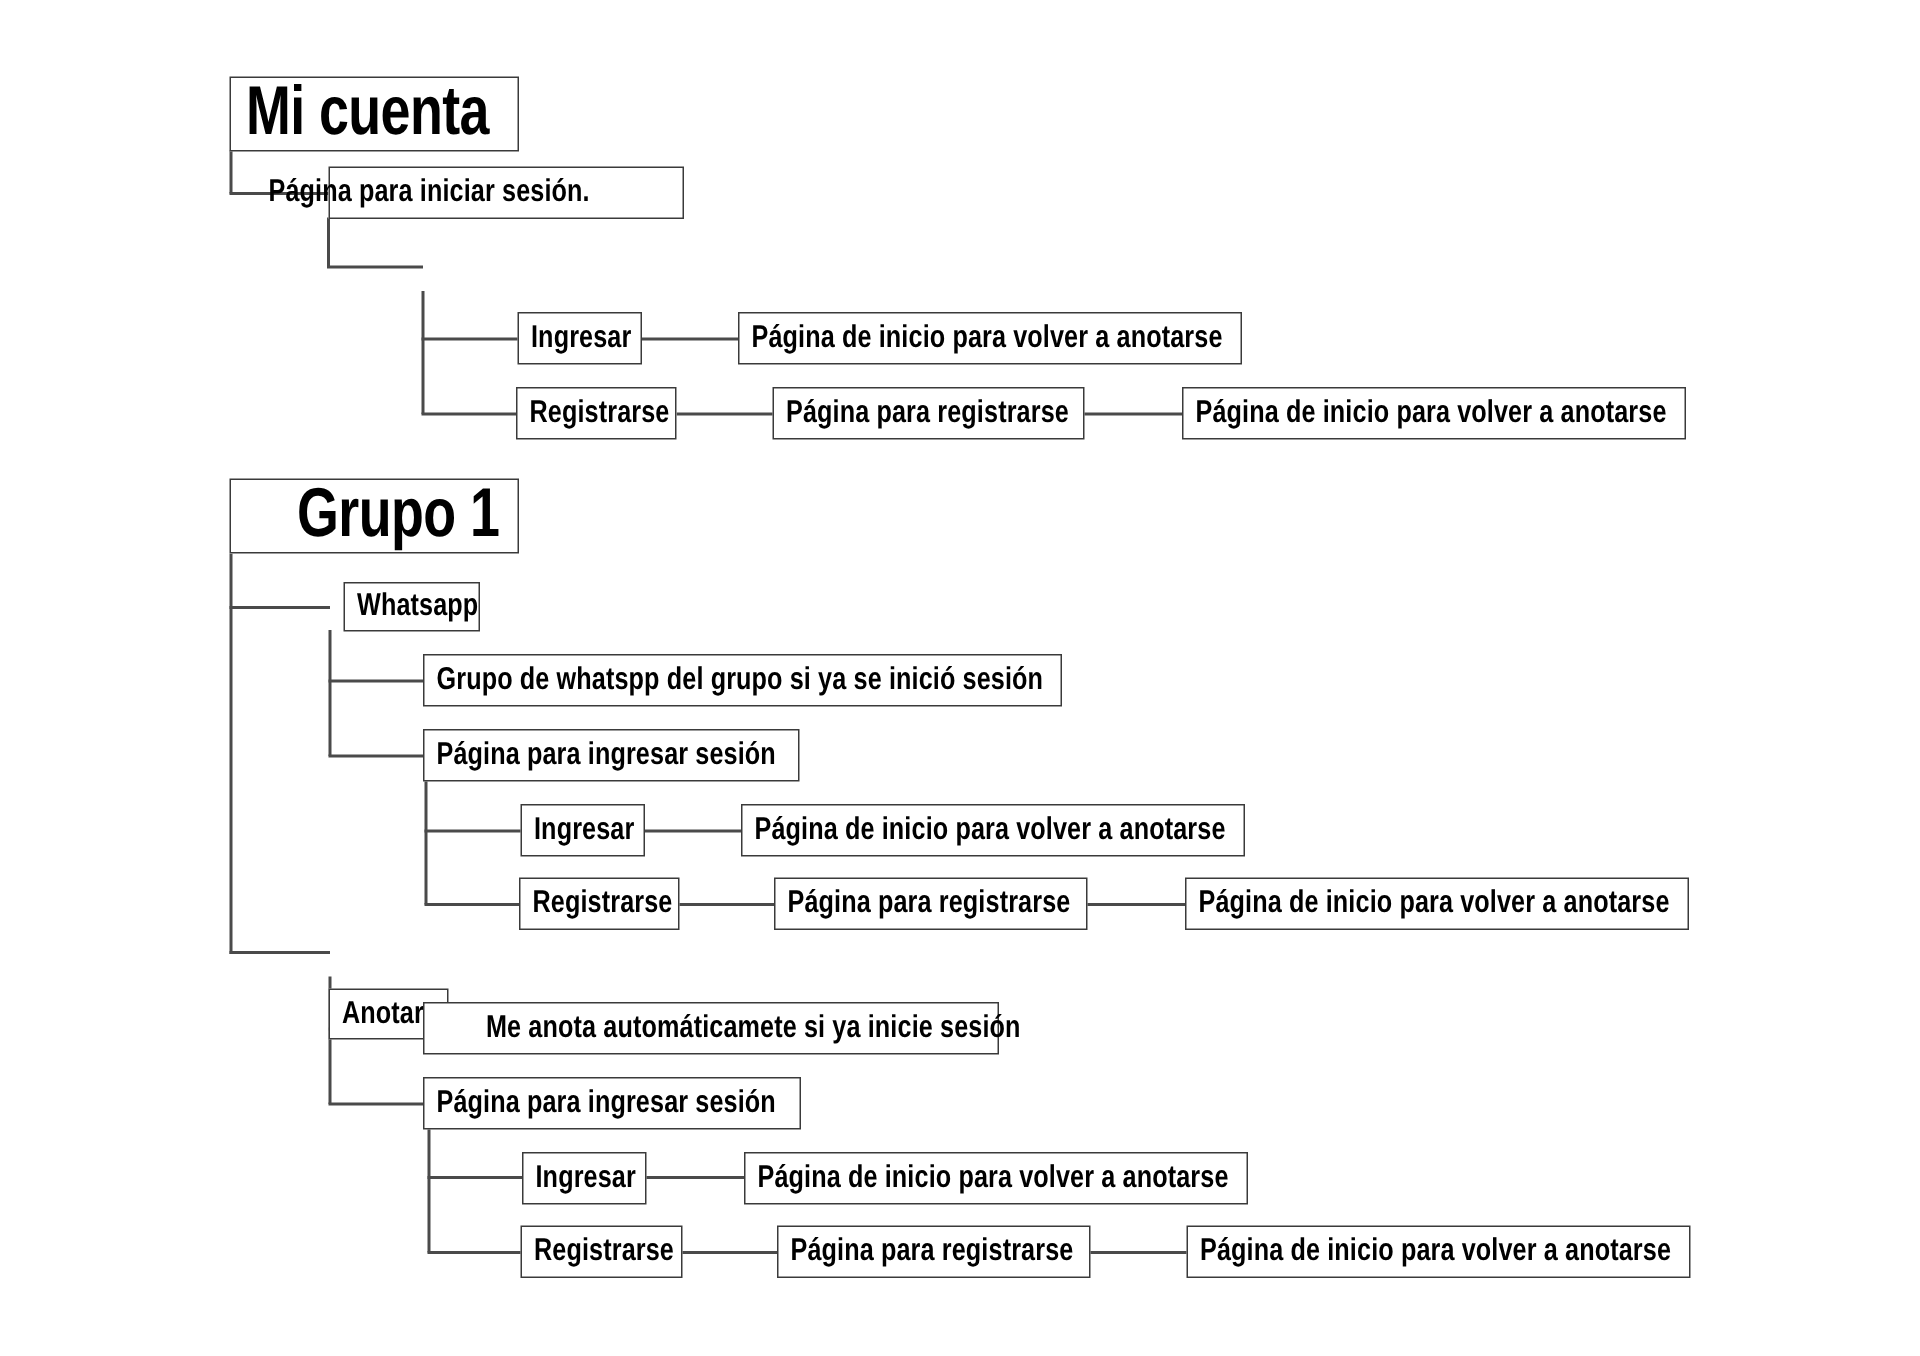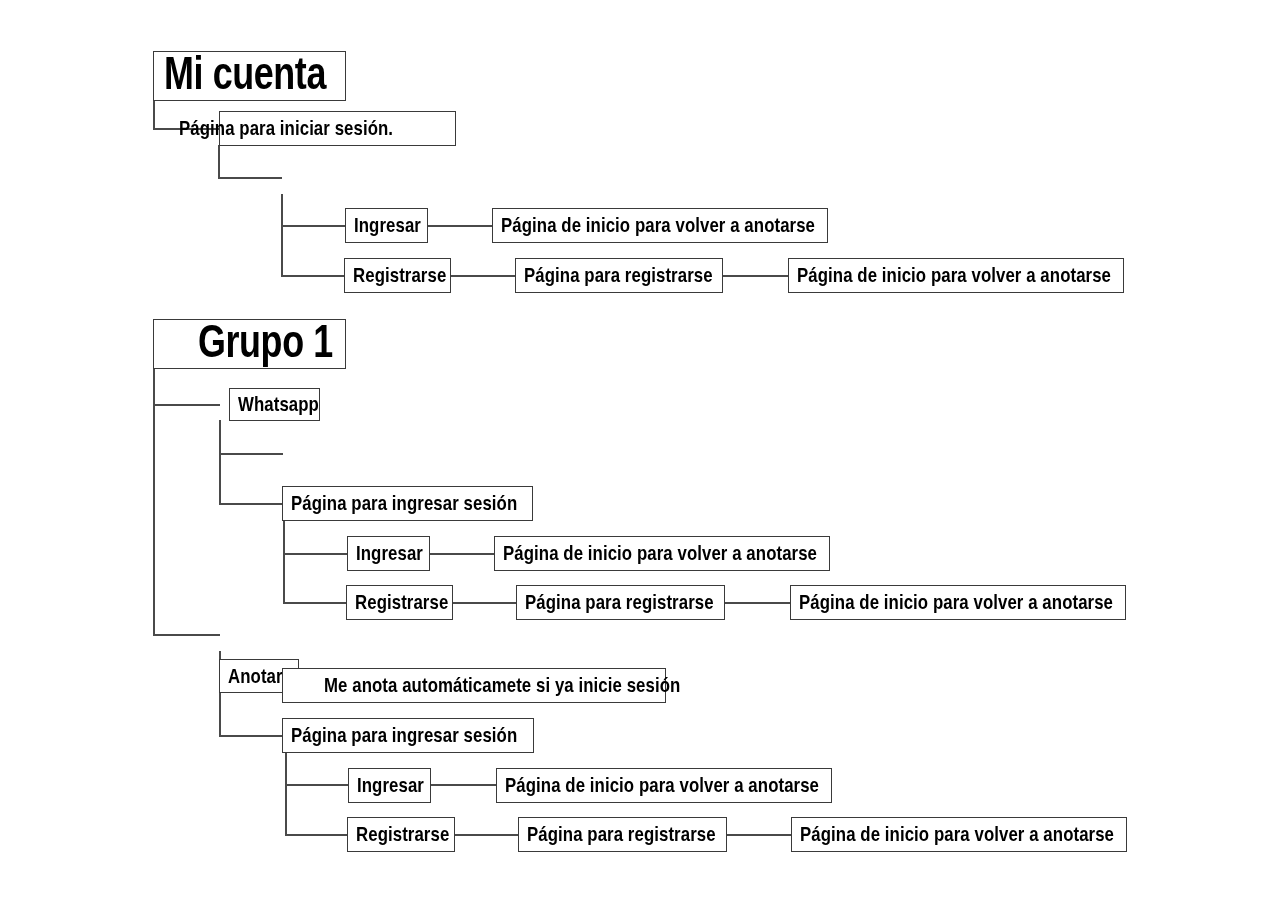--- a/index.html
+++ b/index.html
@@ -149,20 +149,23 @@
   <div class="conn h" style="left:726px; top:834px; width:66px;"></div>
 
   <div class="node header" style="left:153px; top:319px; width:193px; height:50px;padding-left:44px;">
     <span class="txt">Grupo 1</span>
   </div>
 
   <div class="node lvl" style="left:219px; top:388px; width:91px; height:33px;margin-left:10px;">
     <span class="txt">Whatsapp</span>
   </div>
 
+  <div class="node lvl" style="left:282px; top:436px; width:426px; height:35px;">
+    <span class="txt">Grupo de whatspp del grupo si ya se inició sesión</span>
+  </div>
 
   <div class="node lvl" style="left:282px; top:486px; width:251px; height:35px;">
     <span class="txt">Página para ingresar sesión</span>
   </div>
 
   <div class="node lvl" style="left:347px; top:536px; width:83px; height:35px;">
     <span class="txt">Ingresar</span>
   </div>
 
   <div class="node lvl" style="left:494px; top:536px; width:336px; height:35px;">

